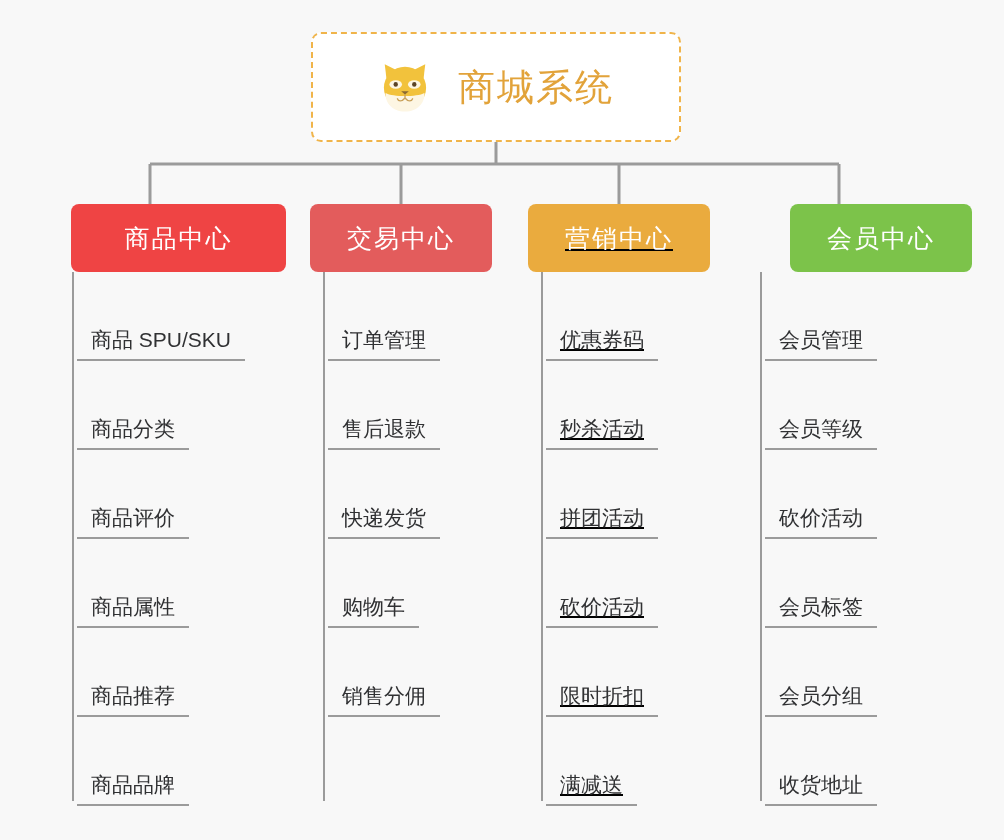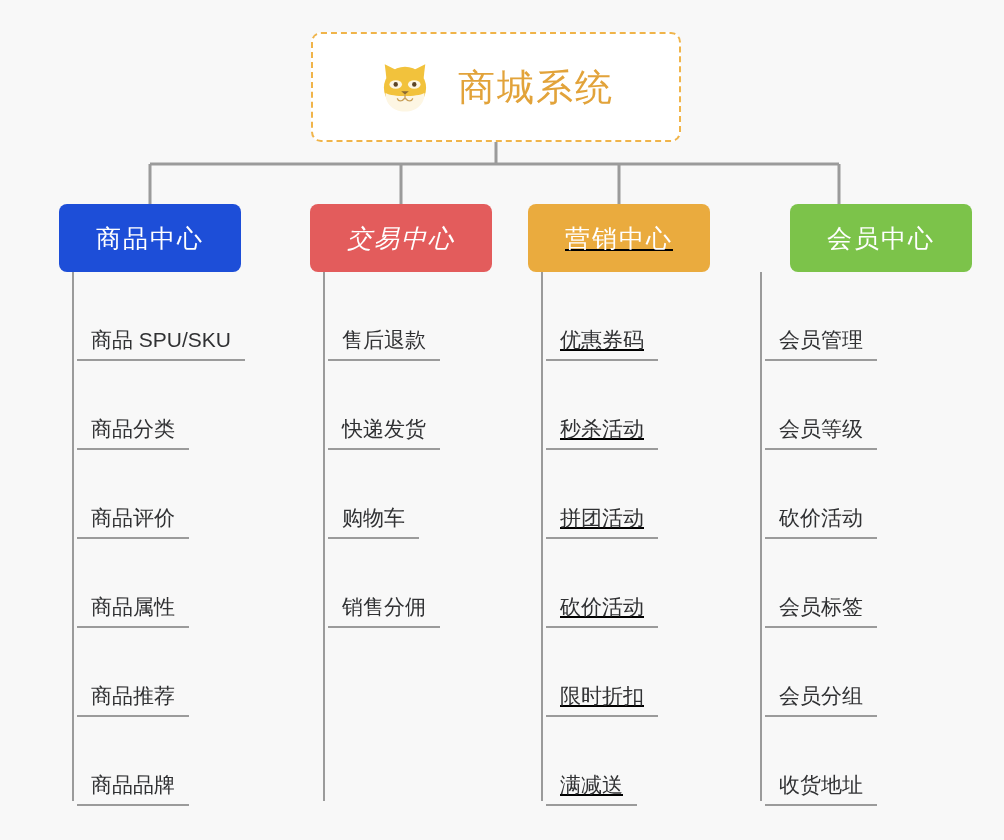--- a/index.html
+++ b/index.html
@@ -99,23 +99,23 @@
     color: #303133;
     line-height: 1;
     white-space: nowrap;
     padding: 0 14px 9px 14px;
     border-bottom: 2px solid #9b9b9b;
     margin-left: -14px;
   }
 
   
   .branch-0 { left: 59px; }
-  .branch-0 .branch-head { width: 182px; background: #1d4ed8; }
+  .branch-0 .branch-head { width: 215px; background: #ef4444; margin-left: 12px; }
   .branch-1 { left: 310px; }
-  .branch-1 .branch-head { width: 182px; background: #e35c5c; font-style: italic; }
+  .branch-1 .branch-head { width: 182px; background: #e35c5c; }
   .branch-2 { left: 528px; text-decoration: underline; }
   .branch-2 .branch-head { width: 182px; background: #eaab3e; }
   .branch-3 { left: 747px; }
   .branch-3 .branch-head { width: 182px; background: #7cc34a; margin-left: 43px; }
 </style>
 </head>
 <body>
 
 <div id="mindmap">
 
@@ -179,20 +179,23 @@
           <span class="leaf-label">商品品牌</span>
         </div>
     </div>
   </div>
 
   <div class="branch branch-1">
     <div class="branch-head">交易中心</div>
     <div class="branch-body">
       <div class="spine" style="height:529px"></div>
       <div class="leaf">
+          <span class="leaf-label">订单管理</span>
+        </div>
+      <div class="leaf">
           <span class="leaf-label">售后退款</span>
         </div>
       <div class="leaf">
           <span class="leaf-label">快递发货</span>
         </div>
       <div class="leaf">
           <span class="leaf-label">购物车</span>
         </div>
       <div class="leaf">
           <span class="leaf-label">销售分佣</span>

